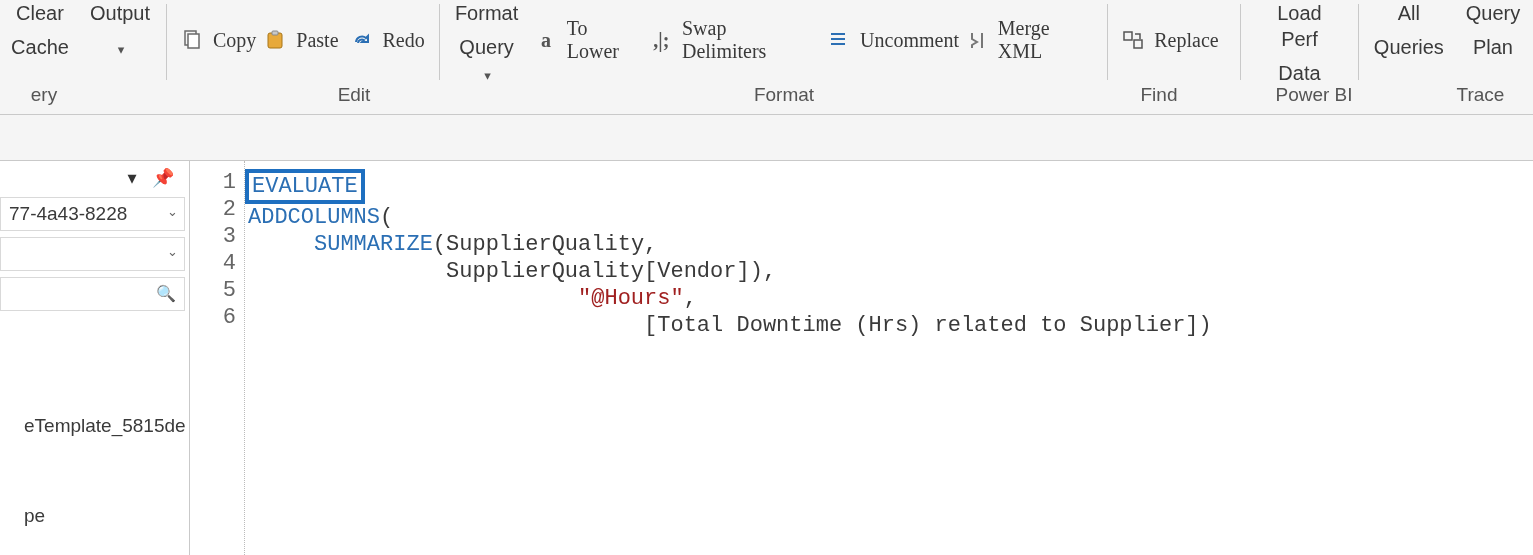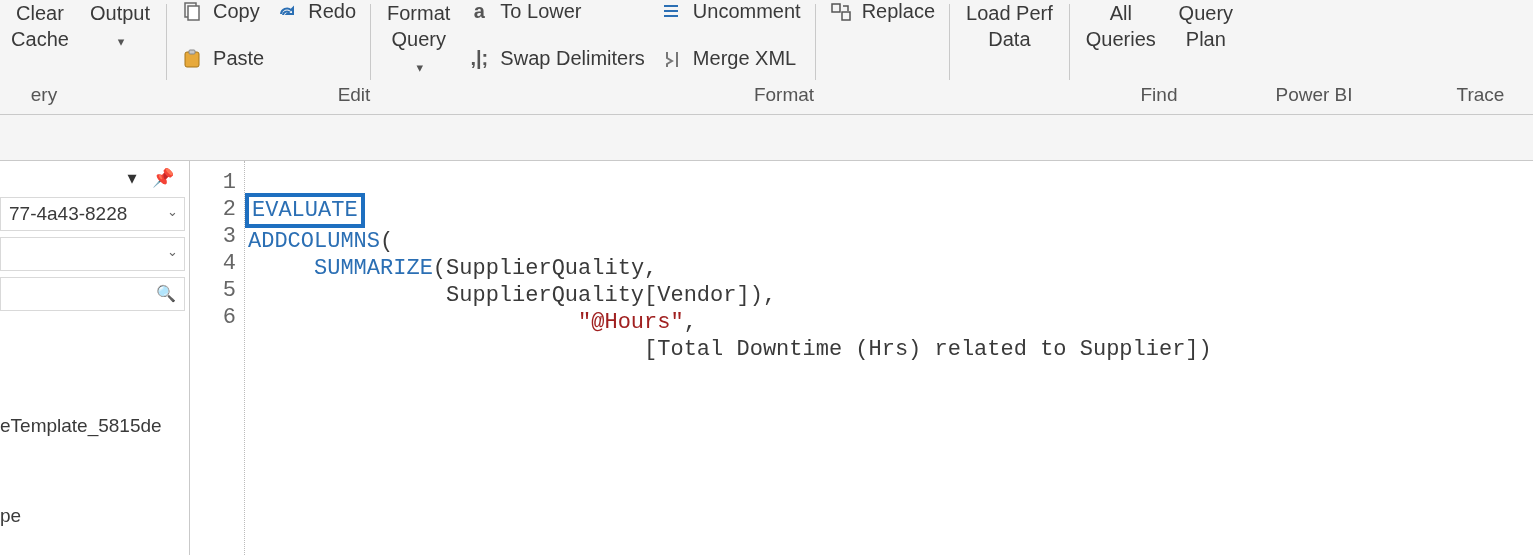--- a/index.html
+++ b/index.html
@@ -3,41 +3,41 @@
   <meta charset="utf-8">
   <style>
     * { box-sizing: border-box; margin: 0; padding: 0; }
     html, body { width: 1533px; height: 555px; overflow: hidden; font-family: "Segoe UI", Tahoma, sans-serif; background: #ffffff; color: #2a2a2a; }
     .surface { width: 1533px; height: 555px; position: relative; background: #f5f5f5; }
 
     
     .ribbon       { position: absolute; left: 0; top: 0; right: 0; height: 115px; background: #f5f5f5; border-bottom: 1px solid #c9c9c9; }
     .ribbon-inner { display: flex; height: 80px; align-items: stretch; }
     .group-divider{ width: 1px; background: #c9c9c9; margin: 4px 6px 0 6px; }
-    .rbtn { display: flex; flex-direction: column; align-items: center; justify-content: flex-start; padding: 0 10px; min-width: 80px; font-size: 20px; line-height: 26px; color: #3a3a3a; cursor: pointer; }
+    .rbtn { display: flex; flex-direction: column; align-items: center; justify-content: flex-start; padding: 0 10px; min-width: 80px; font-size: 20px; line-height: 26px; color: #3a3a3a; cursor: pointer; gap: 8px; }
     .rbtn .drop::after { content: "▾"; font-size: 13px; margin-left: 2px; color: #555; }
     .rbtn.two span { display: block; text-align: center; }
-    .col-stack { display: flex; flex-direction: column; justify-content: flex-start; gap: 24px; padding: 0 8px; }
+    .col-stack { display: flex; flex-direction: row; justify-content: flex-start; gap: 8px; padding: 0 8px; font-family: Liberation Serif, serif; }
     .mini { display: flex; align-items: center; gap: 10px; font-size: 20px; color: #3a3a3a; cursor: pointer; }
     .mini .ic { width: 22px; height: 22px; display: flex; align-items: center; justify-content: center; }
     .group-label { position: absolute; top: 84px; font-size: 19px; color: #555; text-align: center; margin-left: 24px; }
 
     
     .left-panel { position: absolute; left: 0; top: 160px; width: 190px; bottom: 0; background: #ffffff; border-right: 1px solid #c9c9c9; border-top: 1px solid #c9c9c9; }
     .lp-head    { display: flex; justify-content: flex-end; align-items: center; gap: 16px; padding: 6px 14px 2px; color: #333; font-size: 18px; }
     .lp-row     { border: 1px solid #d9d9d9; margin: 6px 4px 6px 0; padding: 4px 24px 4px 8px; font-size: 19px; color: #3a3a3a; position: relative; height: 34px; display: flex; align-items: center; overflow: hidden; white-space: nowrap; }
     .lp-row .chev { position: absolute; right: 6px; top: 6px; font-size: 13px; color: #666; }
     .lp-search  { position: relative; margin: 6px 4px 10px 0; height: 34px; border: 1px solid #d9d9d9; }
     .lp-search .mag { position: absolute; right: 8px; top: 6px; color: #777; }
-    .lp-item    { padding: 4px 6px 4px 0; font-size: 19px; color: #3a3a3a; white-space: nowrap; overflow: hidden; }
+    .lp-item    { padding: 4px 6px 4px 0; font-size: 19px; color: #3a3a3a; white-space: nowrap; overflow: hidden; margin-left: 24px; }
 
     
     .editor-wrap { position: absolute; left: 190px; top: 160px; right: 0; bottom: 0; background: #ffffff; border-top: 1px solid #c9c9c9; }
     .gutter      { position: absolute; left: 0; top: 0; width: 55px; bottom: 0; text-align: right; padding: 8px 8px 0 0; font-family: Consolas, "Courier New", monospace; font-size: 22px; line-height: 27px; color: #666; border-right: 1px dotted #bbb; }
-    .code        { position: absolute; left: 58px; top: 8px; right: 8px; bottom: 0; font-family: Consolas, "Courier New", monospace; font-size: 22px; line-height: 27px; color: #2a2a2a; white-space: pre; margin-top: 24px; }
+    .code        { position: absolute; left: 58px; top: 8px; right: 8px; bottom: 0; font-family: Consolas, "Courier New", monospace; font-size: 22px; line-height: 27px; color: #2a2a2a; white-space: pre; }
     .kw  { color: #2b6fb4; }
     .str { color: #a02020; }
     .plain { color: #3a3a3a; }
     .highlight-box { border: 4px solid #1e6fc0; display: inline-block; padding: 0 3px; margin-left: -3px; }
 
     
     svg { display: block; }
   </style>
 </head>
 <body>

